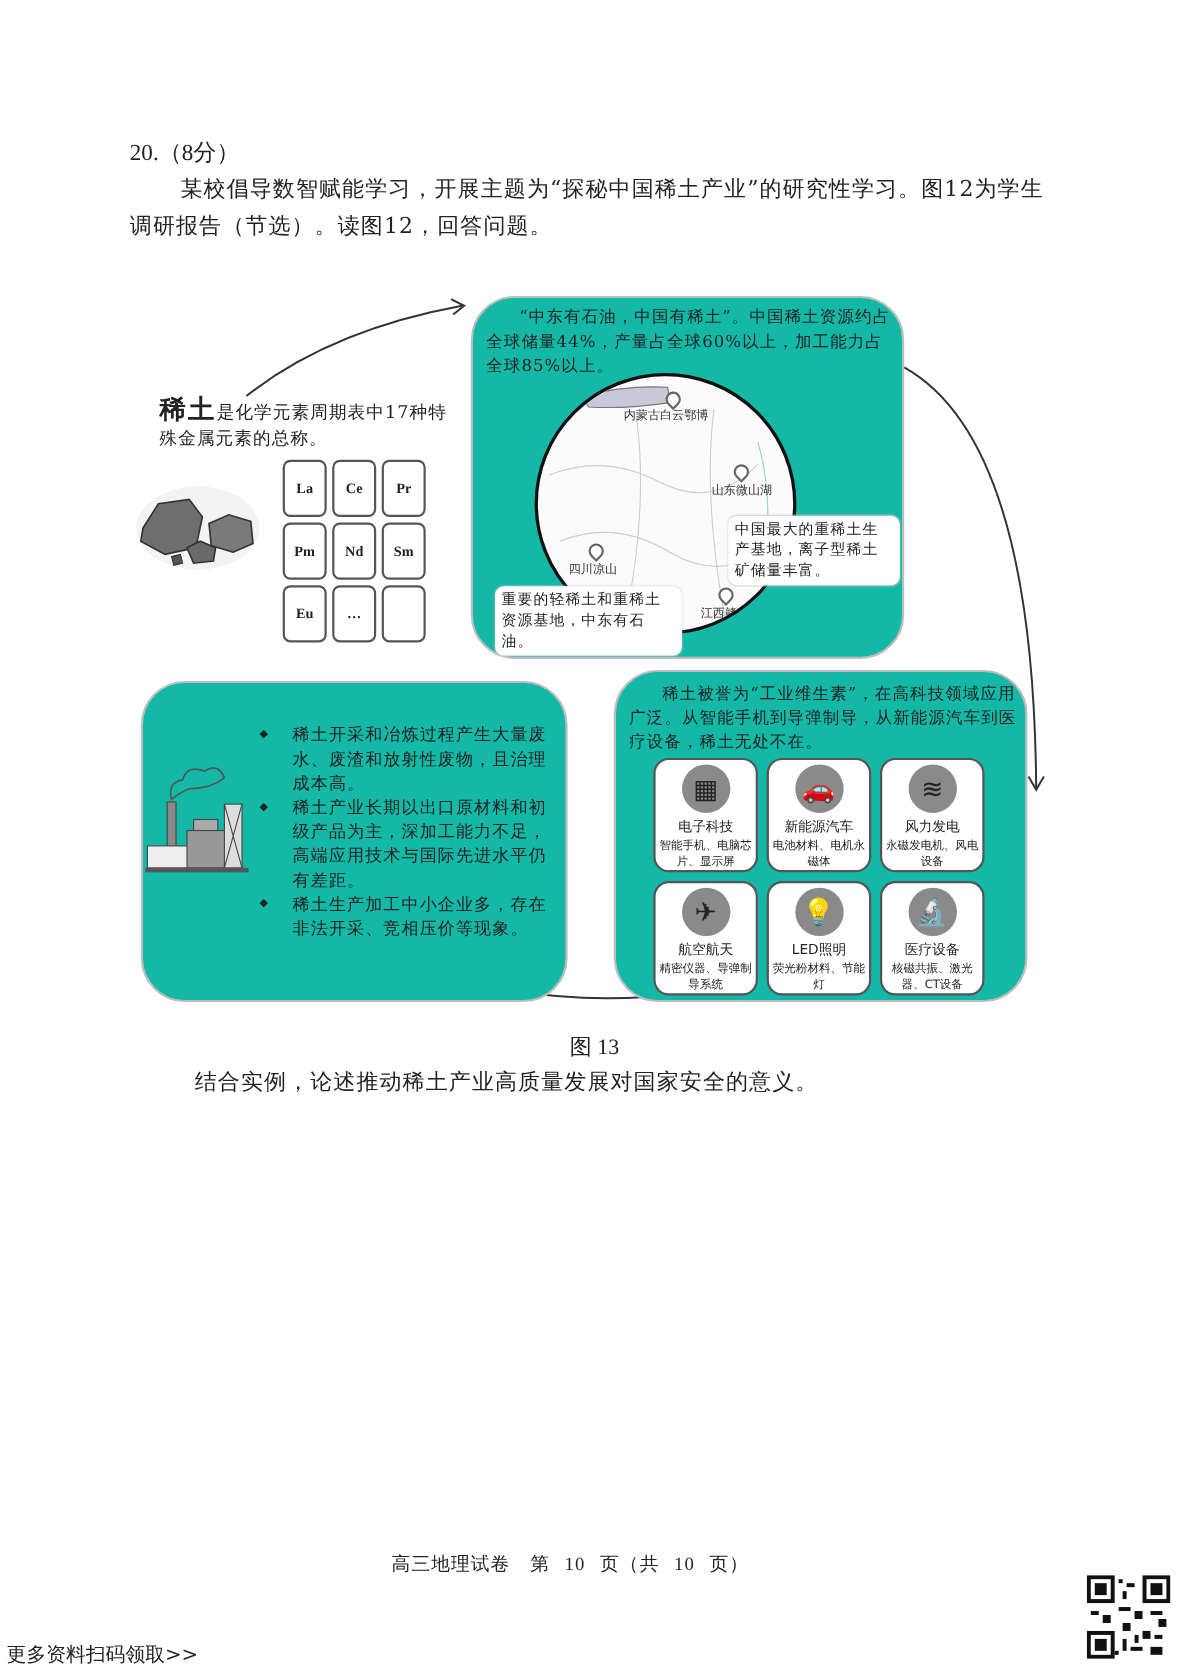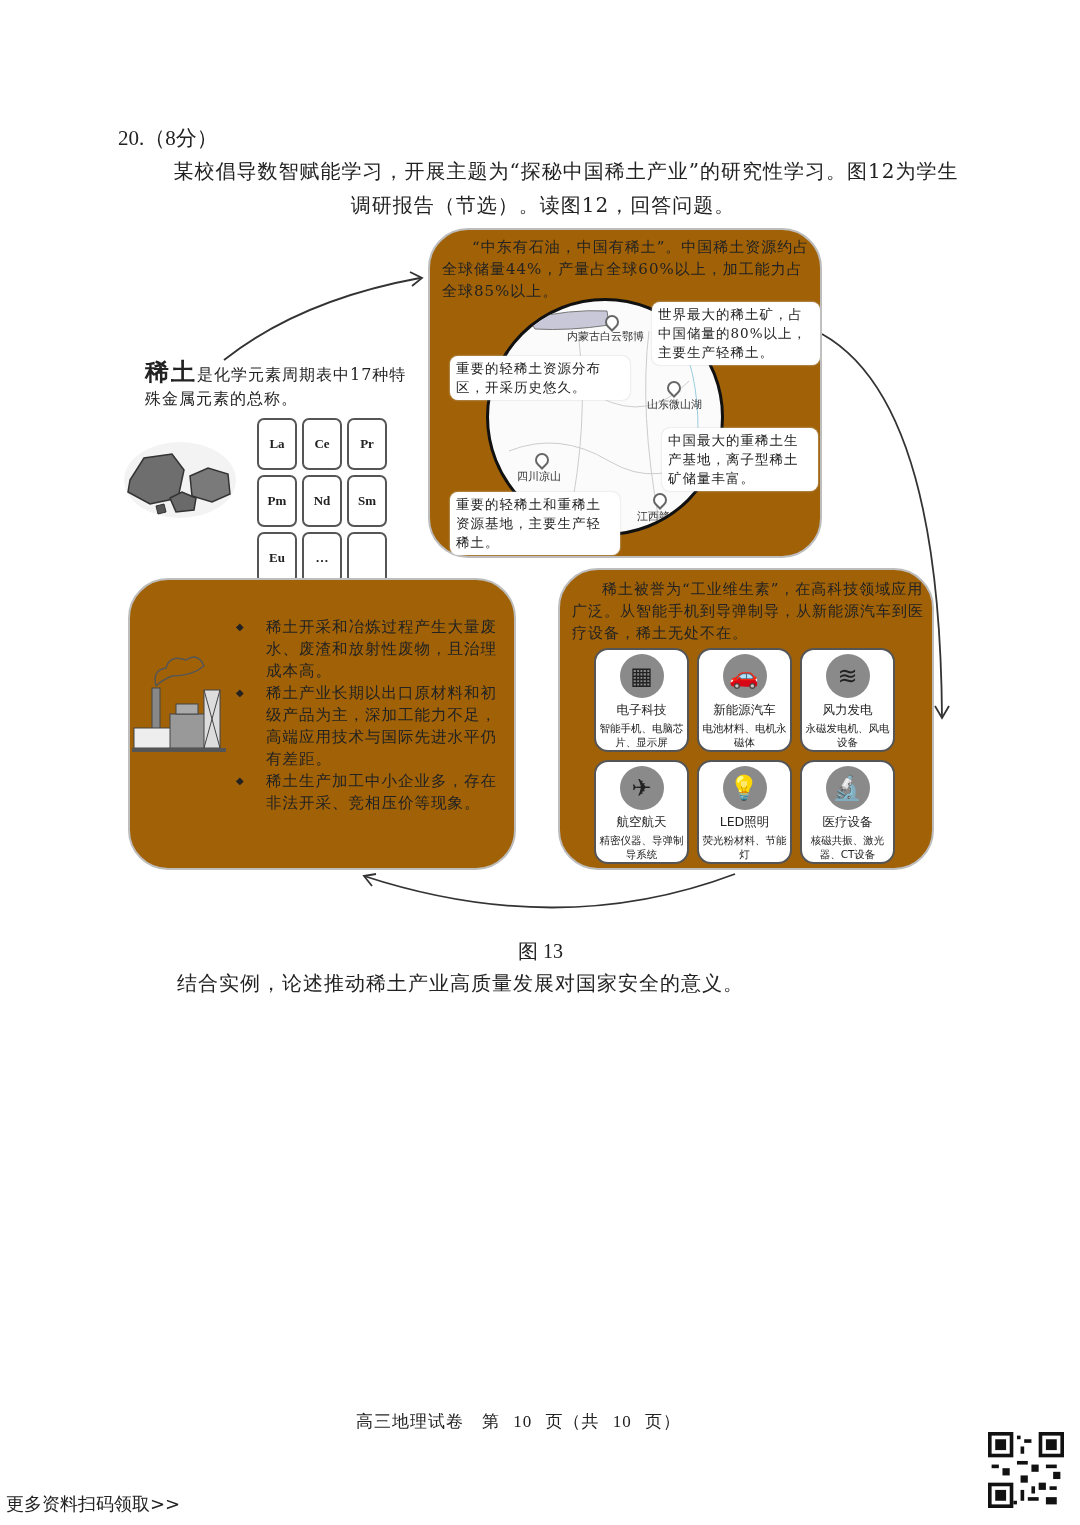--- a/index.html
+++ b/index.html
@@ -2,23 +2,23 @@
 <html><head>
 <meta charset="utf-8">
 <style>
   html, body { margin:0; padding:0; background:#ffffff; }
   body { width:1080px; height:1525px; position:relative; overflow:hidden;
          font-family:"DejaVu Serif", "Liberation Serif", serif; color:#222; }
   .abs { position:absolute; }
   .serif { font-family:"Liberation Serif", "DejaVu Serif", serif; }
 
   #q-number { left:118px; top:124px; font-size:21px; }
-  #intro { left:118px; top:154px; width:850px; font-size:20px; line-height:34px; text-indent:46px; letter-spacing:1px;text-align:center; }
-
-  .panel { background:#a16207; border:2px solid #bdbdbd; border-radius:40px; box-sizing:border-box; }
+  #intro { left:118px; top:154px; width:850px; font-size:20px; line-height:34px; text-indent:46px; letter-spacing:1px; }
+
+  .panel { background:#14b8a6; border:2px solid #bdbdbd; border-radius:40px; box-sizing:border-box;margin-top:41px; }
   #panel-map { left:428px; top:228px; width:394px; height:330px; }
   #panel-apps { left:558px; top:568px; width:376px; height:302px;padding-left:28px; }
   #panel-problems { left:128px; top:578px; width:388px; height:292px; }
 
   #map-intro { left:12px; top:6px; width:370px; font-size:15px; line-height:22px; text-indent:30px; letter-spacing:1px; }
   #map-circle { left:56px; top:68px; width:232px; height:232px; border-radius:50%; border:3px solid #111; background:#fbfbfb; overflow:hidden; }
   .pin-label { font-size:11px; color:#333; font-family:Liberation Serif, serif; white-space:nowrap; }
   .pin { width:10px; height:10px; border:2px solid #666; border-radius:50% 50% 50% 0; transform:rotate(-45deg); background:#fff; }
   .callout { background:#ffffff; border-radius:8px; font-size:13.5px; line-height:19px; letter-spacing:1px; padding:3px 6px; box-sizing:border-box; box-shadow:0 0 2px #ccc; }
 
@@ -98,23 +98,21 @@
     </svg>
     <div class="abs pin" style="left:116px;top:14px;"></div>
     <div class="abs pin" style="left:178px;top:80px;"></div>
     <div class="abs pin" style="left:46px;top:152px;"></div>
     <div class="abs pin" style="left:164px;top:192px;"></div>
     <div class="abs pin-label" style="left:78px;top:28px;">内蒙古白云鄂博</div>
     <div class="abs pin-label" style="left:158px;top:96px;">山东微山湖</div>
     <div class="abs pin-label" style="left:28px;top:168px;">四川凉山</div>
     <div class="abs pin-label" style="left:148px;top:208px;">江西赣南</div>
   </div>
-  <div class="abs callout" style="left:222px;top:72px;width:168px;">世界最大的稀土矿，占中国储量的80%以上，主要生产轻稀土。</div>
-  <div class="abs callout" style="left:20px;top:126px;width:180px;">重要的轻稀土资源分布区，开采历史悠久。</div>
-  <div class="abs callout" style="left:20px;top:262px;width:170px;">重要的轻稀土和重稀土资源基地，主要生产轻稀土。</div>
+  <div class="abs callout" style="left:20px;top:262px;width:170px;">重要的轻稀土和重稀土资源基地，中东有石油。</div>
   <div class="abs callout" style="left:232px;top:198px;width:156px;">中国最大的重稀土生产基地，离子型稀土矿储量丰富。</div>
 </div>
 
 <div id="panel-apps" class="abs panel">
   <div id="apps-intro" class="abs">稀土被誉为“工业维生素”，在高科技领域应用广泛。从智能手机到导弹制导，从新能源汽车到医疗设备，稀土无处不在。</div>
   <div class="abs app-grid">
     <div class="app-card">
       <div class="app-icon">▦</div>
       <div class="app-title">电子科技</div>
       <div class="app-desc">智能手机、电脑芯片、显示屏</div>

